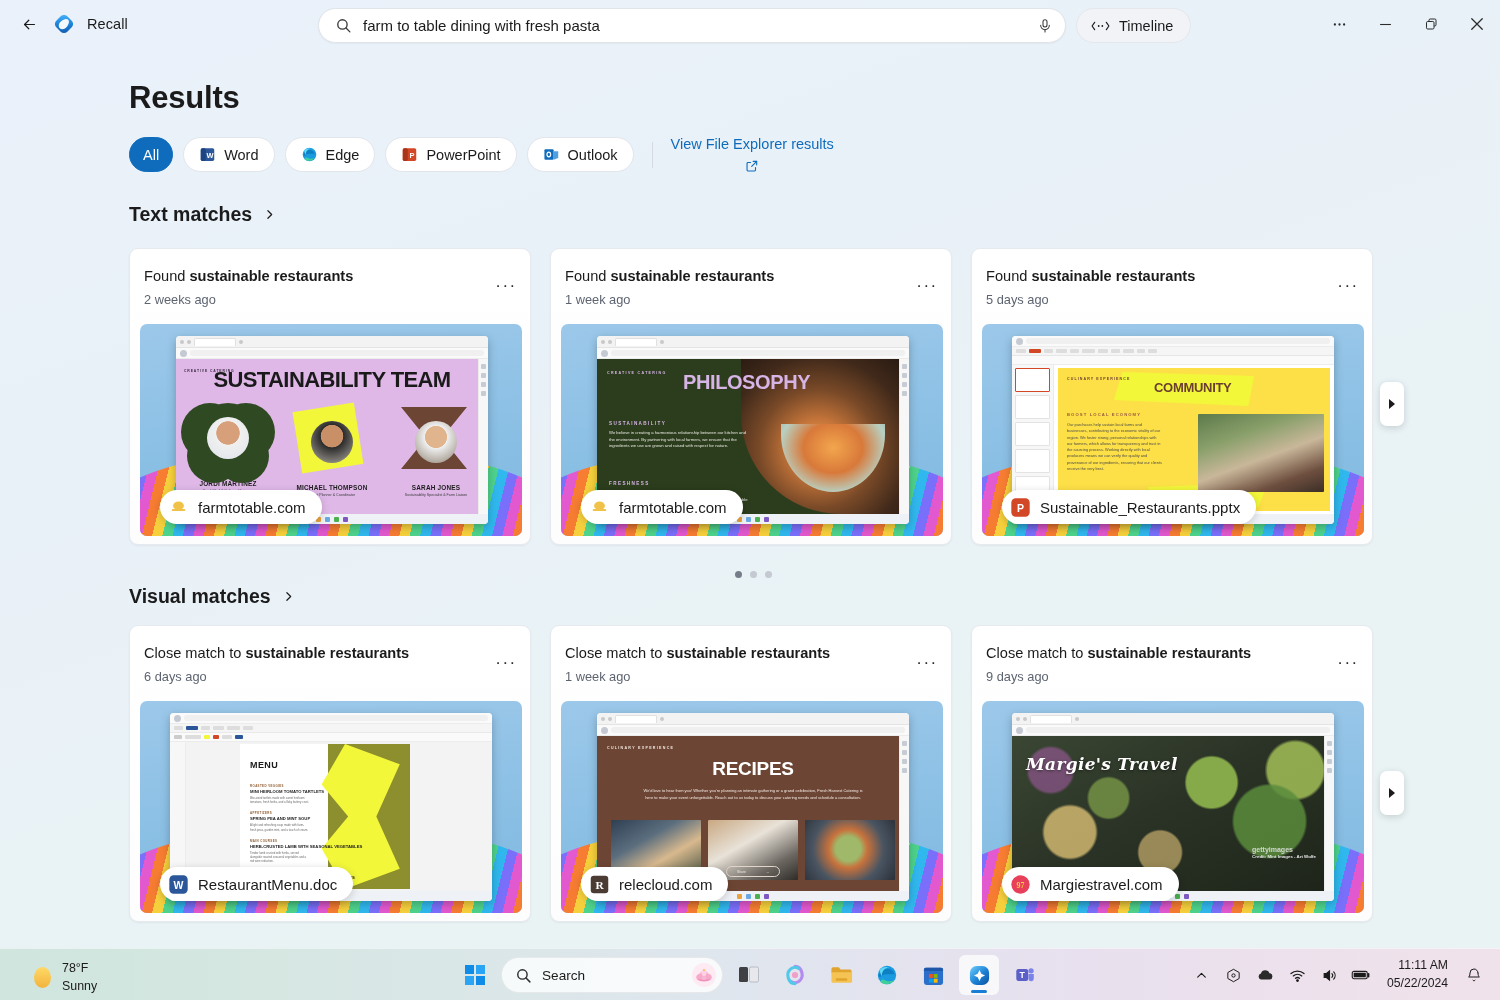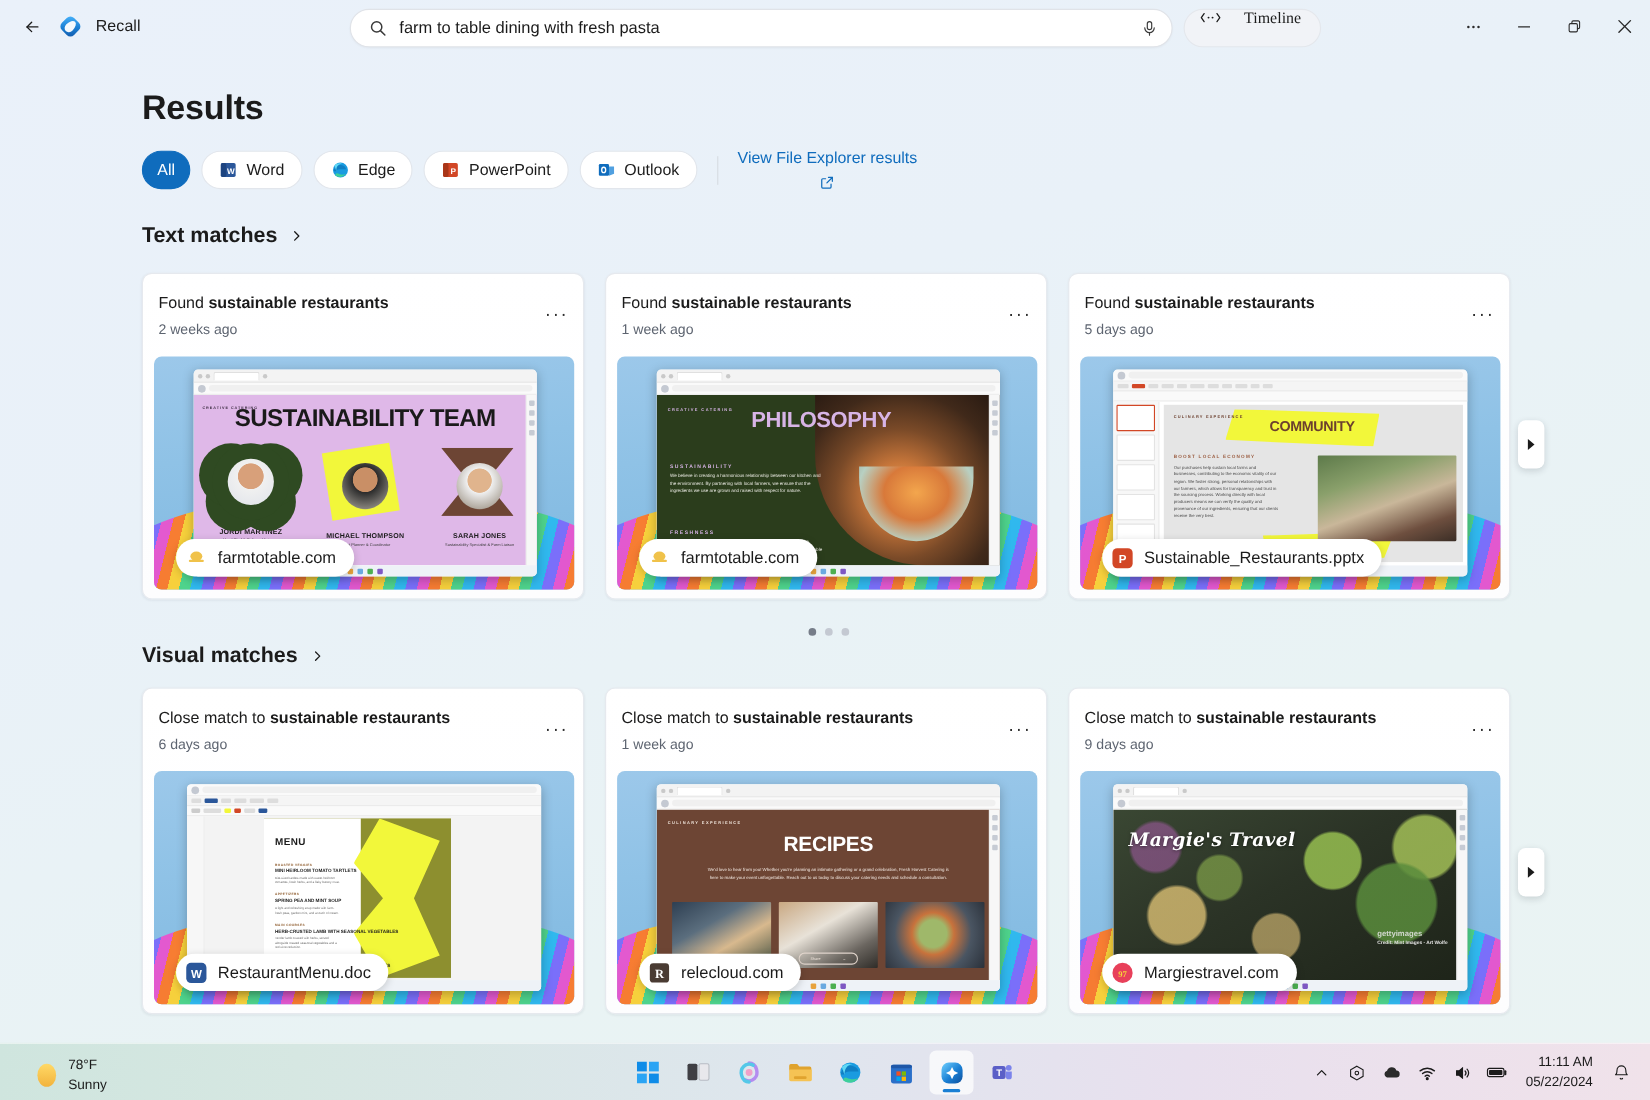--- a/index.html
+++ b/index.html
@@ -54,21 +54,21 @@
     margin-left: 11px; caret-color: #1b1b1b;
   }
   .mic-btn {
     width: 34px; height: 34px; margin-right: 3px; border-radius: 50%;
     display: flex; align-items: center; justify-content: center; cursor: pointer;
   }
 
   .timeline-btn {
     position: absolute; left: 1076px; top: 8px; height: 35px; padding: 0 17px 0 14px;
     background: #f1f3f7; border: 1px solid #e4e7ec; border-radius: 18px;
-    display: flex; align-items: flex-start; gap: 21px; cursor: pointer; font-family: Liberation Serif, serif;
+    display: flex; align-items: center; gap: 9px; cursor: pointer;
   }
   .timeline-btn .tl-label { font-size: 14.5px; color: #1b1b1b; }
 
   .wincontrols {
     position: absolute; right: 0; top: 0; height: 48px; display: flex; align-items: center;
   }
   .wc {
     width: 46px; height: 40px; display: flex; align-items: center; justify-content: center;
     cursor: pointer; color: #2b2b2b;
   }
@@ -230,21 +230,21 @@
   .sp-body { font-size: 4.2px; color: #e8e8e0; line-height: 1.55; margin-top: 4px; width: 142px; }
   .sp-block { position: absolute; left: 12px; }
 
   
   .ppt-ribbon { height: 9px; background: #f5f5f5; border-bottom: 1px solid #e6e6e6; display:flex; gap:3px; align-items:center; padding:0 4px;}
   .ppt-ribbon .r { height: 4px; background: #ddd; border-radius: 1px; }
   .ppt-tools { height: 9px; background: #fafafa; border-bottom:1px solid #ececec; display:flex; gap:3px; align-items:center; padding:0 4px;}
   .ppt-rail { position:absolute; left:0; top:0; bottom:0; width: 42px; background:#f7f7f7; border-right:1px solid #ebebeb; padding:3px; }
   .ppt-thumb { height: 24px; background:#fff; border:1px solid #e3e3e3; border-radius:1px; margin-bottom:3px; }
   .ppt-thumb.sel { border:1.5px solid #d24726; }
-  .slide-comm { position:absolute; left:46px; right:4px; top:3px; bottom:3px; background:#e5e5e5; overflow:hidden;}
+  .slide-comm { position:absolute; left:46px; right:4px; top:3px; bottom:3px; background:#fde047; overflow:hidden;}
   .sc-eyebrow { position:absolute; left:9px; top:9px; font-size:3.6px; letter-spacing:1.1px; color:#6b3f2e; font-weight:700;}
   .sc-yellow1 { position:absolute; left:56px; top:4px; width:140px; height:34px; background:#f2f73a;
     clip-path: polygon(6% 0, 100% 12%, 96% 100%, 0 82%); }
   .sc-yellow2 { position:absolute; left:90px; bottom:0px; width:120px; height:28px; background:#f2f73a;
     clip-path: polygon(0 14%, 100% 0, 92% 86%, 4% 100%); }
   .sc-title { position:absolute; left:96px; top:12px; font-size:13px; font-weight:900; color:#6b3f2e; letter-spacing:-.3px;}
   .sc-h { position:absolute; left:9px; top:44px; font-size:4.2px; font-weight:800; letter-spacing:1.1px; color:#9a5b3f;}
   .sc-body { position:absolute; left:9px; top:54px; width:96px; font-size:3.9px; line-height:1.6; color:#4a4a4a;}
   .sc-photo { position:absolute; right:6px; top:46px; width:126px; height:78px; border-radius:1px;
     background: linear-gradient(160deg,#5d7a4a 0%, #8aa06b 30%, #c9b79a 55%, #6e4f3f 80%, #3b2e26 100%); }
@@ -917,20 +917,36 @@
     <div class="tb-center">
       <div class="tb-ico">
         <svg width="20" height="20" viewBox="0 0 20 20">
           <rect x="0" y="0" width="9" height="9" fill="#0f8ce8"></rect>
             <rect x="11" y="0" width="9" height="9" fill="#2aa4f4"></rect>
           <rect x="0" y="11" width="9" height="9" fill="#2aa4f4"></rect>
             <rect x="11" y="11" width="9" height="9" fill="#0f8ce8"></rect>
         </svg>
       </div>
 
+      <div class="tb-search">
+        <svg width="17" height="17" viewBox="0 0 24 24" fill="none" stroke="#2b2b2b" stroke-width="2" stroke-linecap="round">
+          <circle cx="10.5" cy="10.5" r="6.6"></circle>
+            <path d="M15.6 15.6L21 21"></path>
+        </svg>
+        <span class="lbl">Search</span>
+        <svg width="26" height="26" viewBox="0 0 26 26">
+          <circle cx="13" cy="13" r="12" fill="#fdeaf2"></circle>
+          <ellipse cx="13" cy="16" rx="7.5" ry="3.4" fill="#f291bb"></ellipse>
+          <ellipse cx="13" cy="13.5" rx="4.6" ry="4.6" fill="#f8b6d2"></ellipse>
+          <ellipse cx="8.5" cy="14.5" rx="3.2" ry="2.6" fill="#f7a9c9" transform="rotate(-28 8.5 14.5)"></ellipse>
+          <ellipse cx="17.5" cy="14.5" rx="3.2" ry="2.6" fill="#f7a9c9" transform="rotate(28 17.5 14.5)"></ellipse>
+          <ellipse cx="13" cy="10.5" rx="2.4" ry="3.4" fill="#fcd2e4"></ellipse>
+          <path d="M13 6.5l1.1 2.6-2.2 0z" fill="#f7c04a"></path>
+        </svg>
+      </div>
 
       <div class="tb-ico">
         <svg width="22" height="20" viewBox="0 0 22 20">
           <rect x="1" y="2" width="9" height="15" rx="1.5" fill="#3f3f44"></rect>
           <rect x="11.5" y="2" width="9" height="15" rx="1.5" fill="#e8e8ec" stroke="#b8bcc4"></rect>
         </svg>
       </div>
 
       <div class="tb-ico">
         <svg width="22" height="22" viewBox="0 0 24 24">

